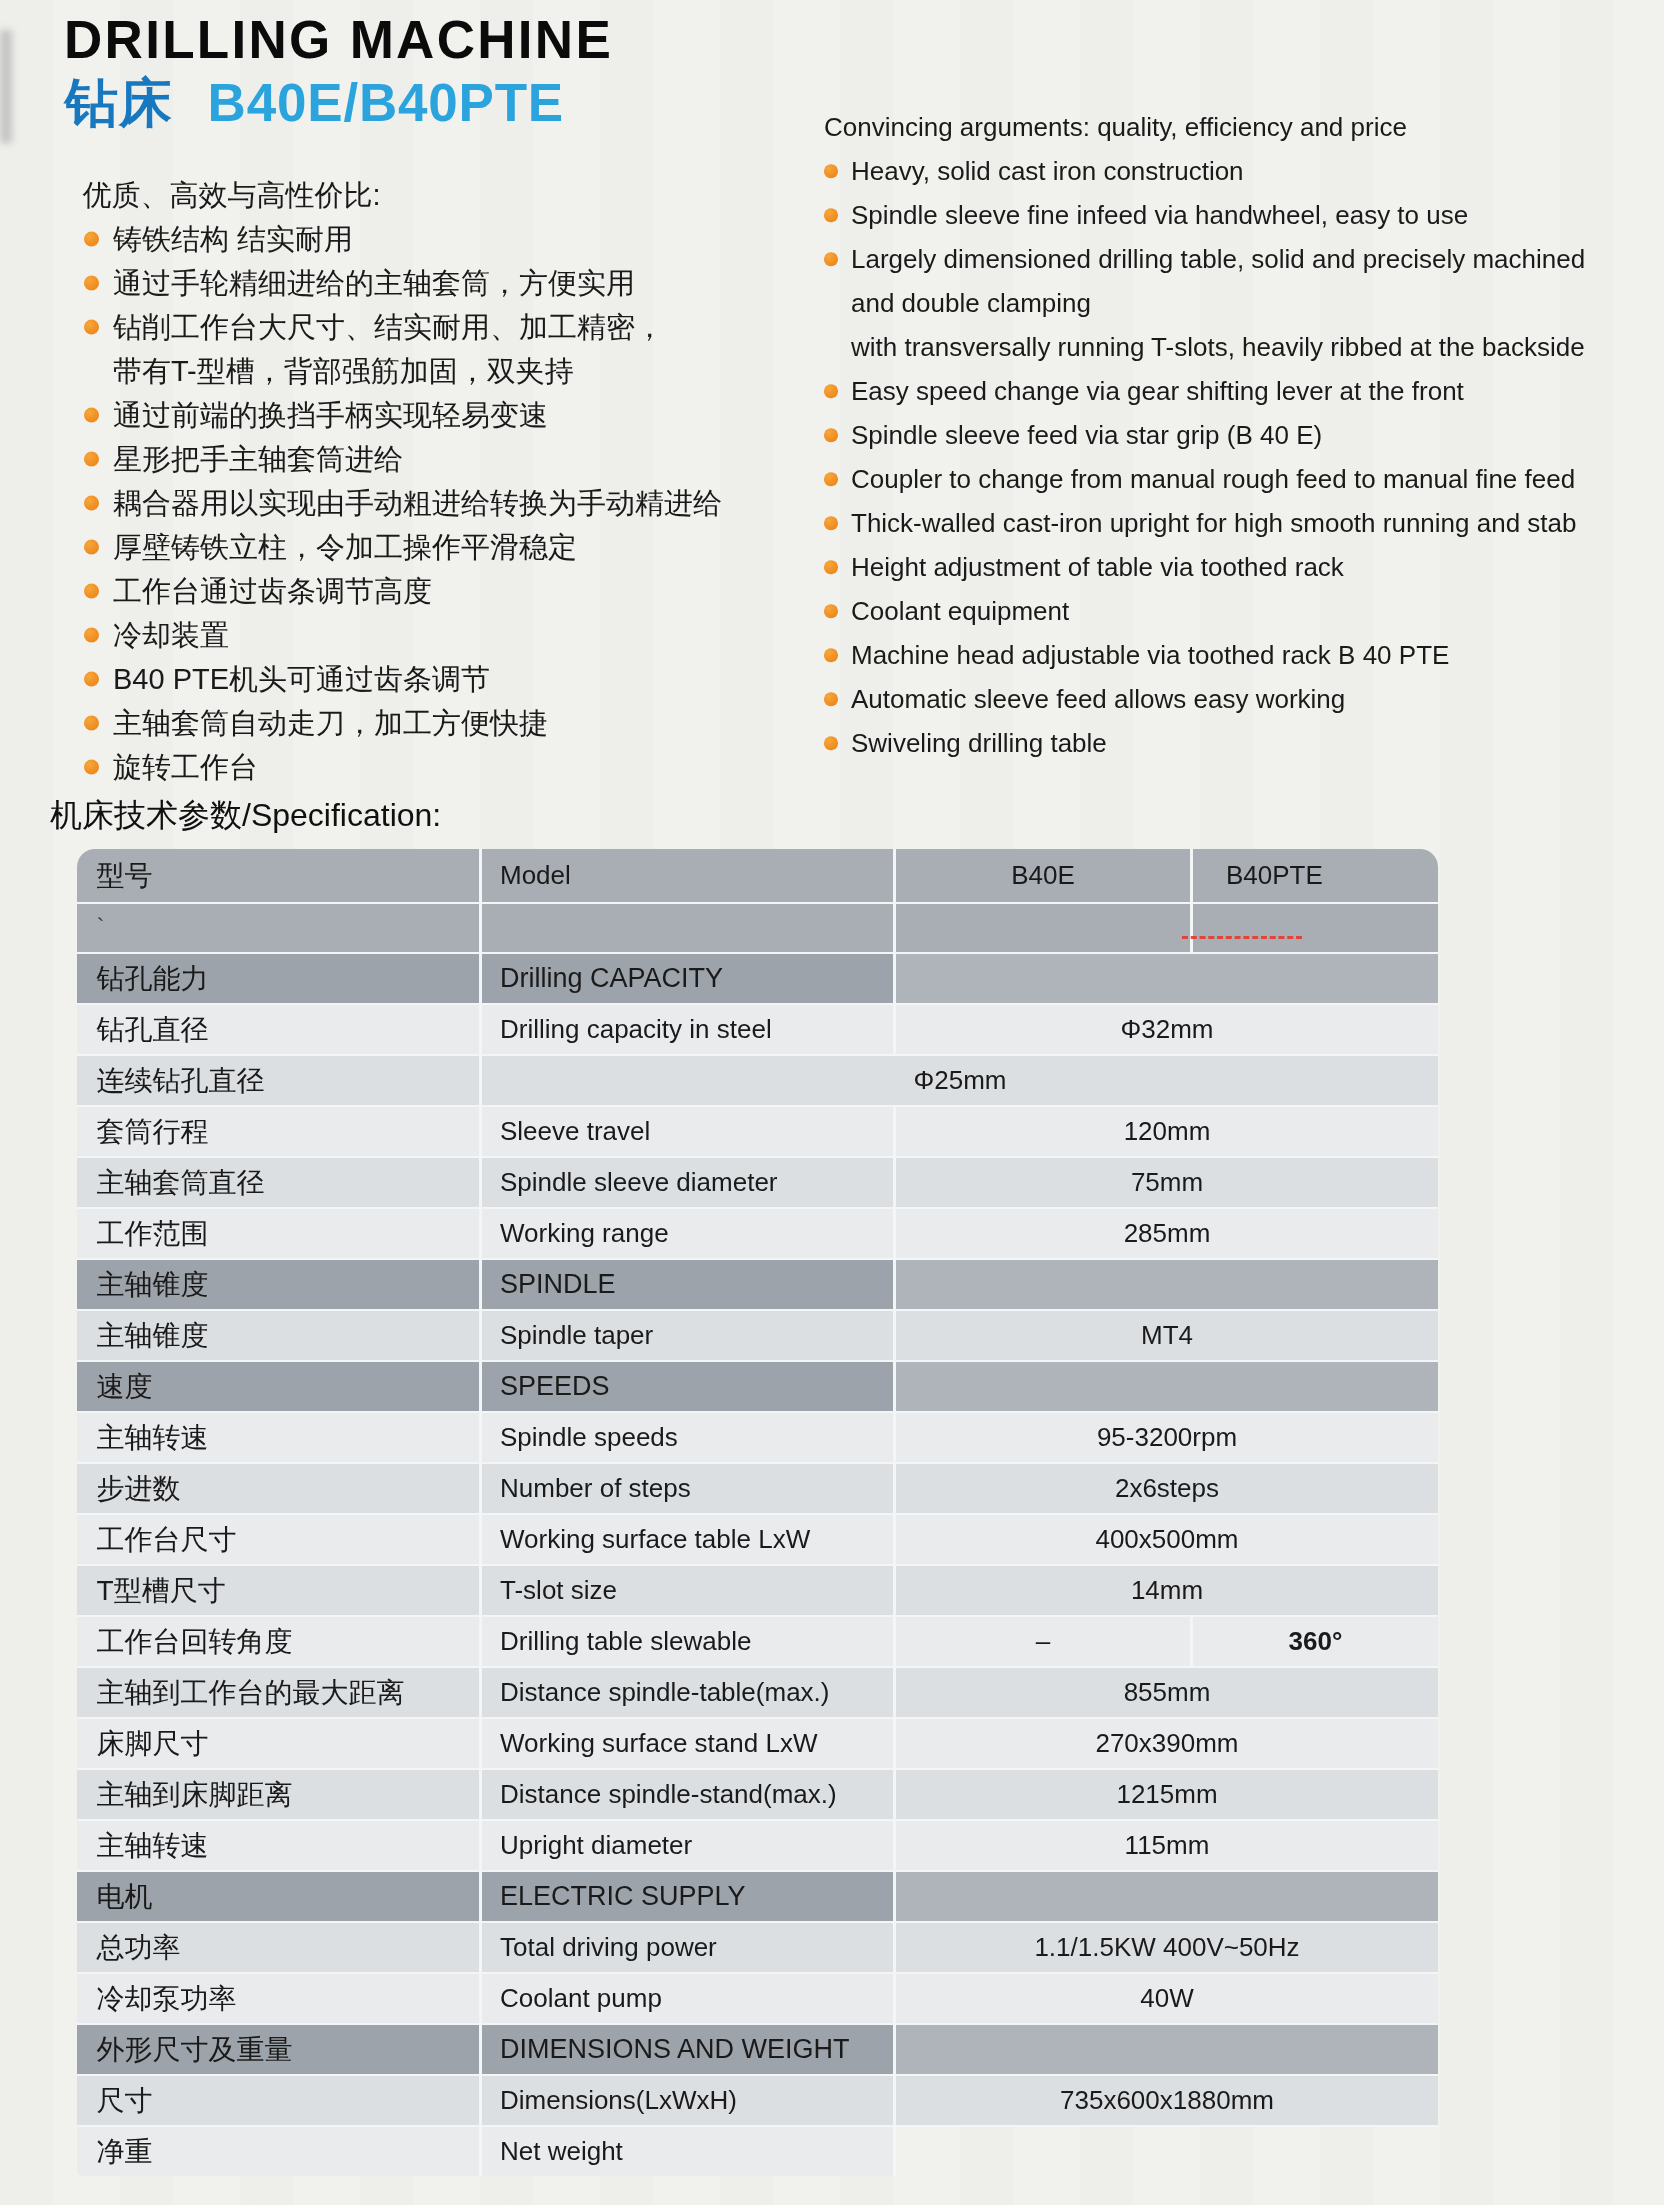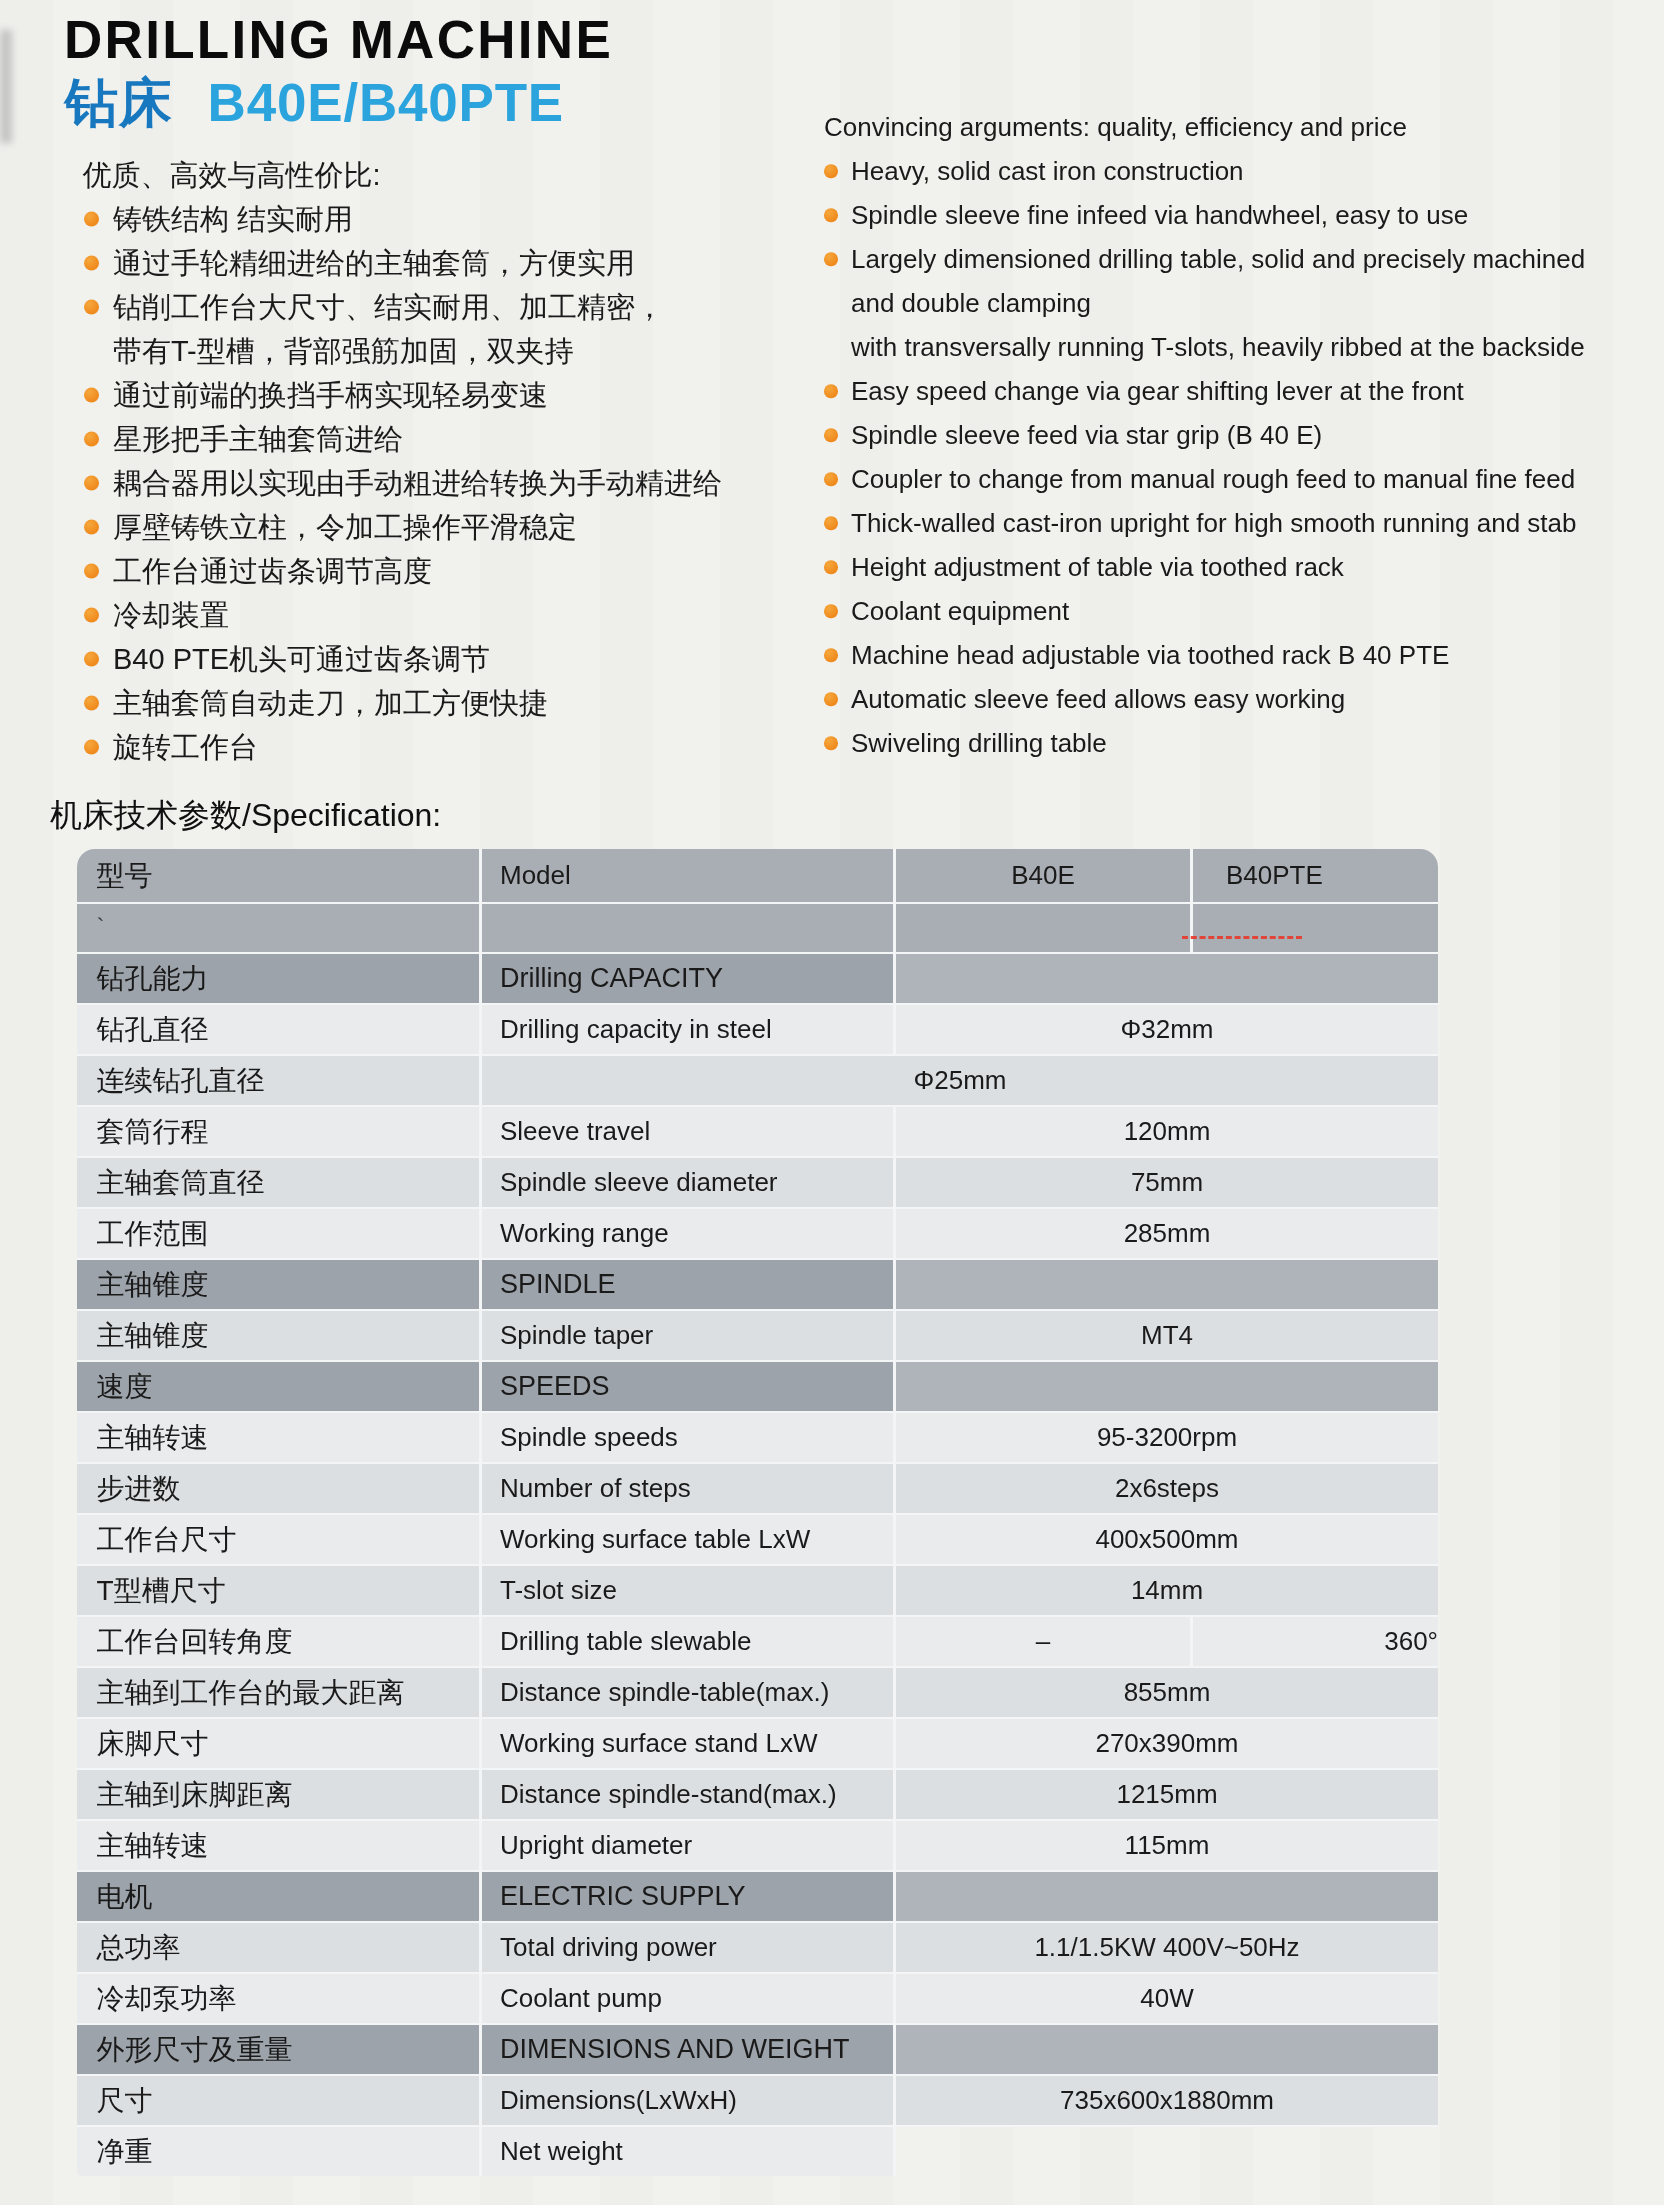--- a/index.html
+++ b/index.html
@@ -11,21 +11,21 @@
     color:var(--text,#161616);
   }
   .smudge{position:absolute;left:0;top:30px;width:12px;height:113px;background:rgba(70,75,80,.25);filter:blur(3.8px);}
 
   .title{position:absolute;left:64px;top:9px;font-size:53px;font-weight:bold;letter-spacing:2.3px;color:#0b0b0b;white-space:nowrap;}
   .subtitle{position:absolute;left:65px;top:68px;font-size:53px;font-weight:bold;letter-spacing:0.8px;white-space:nowrap;}
   .subtitle .cnpart{color:var(--blue_dark,#1778bf);margin-right:35px;}
   .subtitle .modelpart{color:var(--blue_light,#2ba4de);}
 
   .feat-col{position:absolute;}
-  .col-cn{left:75px;top:153px;width:753px;}
+  .col-cn{left:75px;top:173px;width:753px;}
   .col-en{left:824px;top:105px;width:841px;overflow:hidden;}
   .f-heading{white-space:nowrap;}
   .col-cn .f-heading{font-size:29px;height:44px;line-height:44px;padding-left:7.5px;}
   .col-en .f-heading{font-size:26px;height:44px;line-height:44px;}
   .f-line{position:relative;height:44px;line-height:44px;white-space:nowrap;}
   .col-cn .f-line{font-size:29px;padding-left:38px;}
   .col-en .f-line{font-size:26px;padding-left:27px;}
   .dot{position:absolute;top:50%;transform:translateY(-50%);border-radius:50%;
        background:radial-gradient(circle at 35% 30%, #f6a73c, var(--accent_orange,#ef8a1d) 70%);}
   .col-cn .dot{left:9px;width:15px;height:15px;}
@@ -43,21 +43,21 @@
   .c3{width:297px;justify-content:center;font-size:26px;}
   .c4{flex:1;font-size:26px;padding-left:33px;}
   .cv{flex:1;justify-content:center;font-size:26px;}
   .trow.header .tcell,.trow.empty .tcell{background:var(--row_header,#a9aeb4);}
   .trow.header .c3,.trow.empty .c3,.trow.split .c3{border-right:3px solid var(--separator,#f3f5f6);}
   .trow.section .c1,.trow.section .c2{background:var(--row_section_left,#9da3aa);}
   .trow.section .cv{background:var(--row_section_right,#aeb4ba);}
   .trow.section .c2{font-size:27px;}
   .trow.lit .tcell{background:var(--row_light,#e9ebed);}
   .trow.alt .tcell{background:var(--row_alt,#dcdfe2);}
-  .trow.split .c4{justify-content:flex-end;padding-left:0;}
+  .trow.split .c4{justify-content:center;padding-left:0;font-weight:bold;}
   .trow.empty .c1{font-size:24px;align-items:flex-start;padding-top:9px;color:#3a3d40;}
   .redmark{position:absolute;left:1105px;top:32px;width:120px;height:0;border-bottom:3px dashed var(--red_mark,#e8392b);opacity:.9;}
   .ctext{white-space:nowrap;}
 </style>
 </head>
 <body>
 
 <div class="page">
   <div class="smudge"></div>
 

